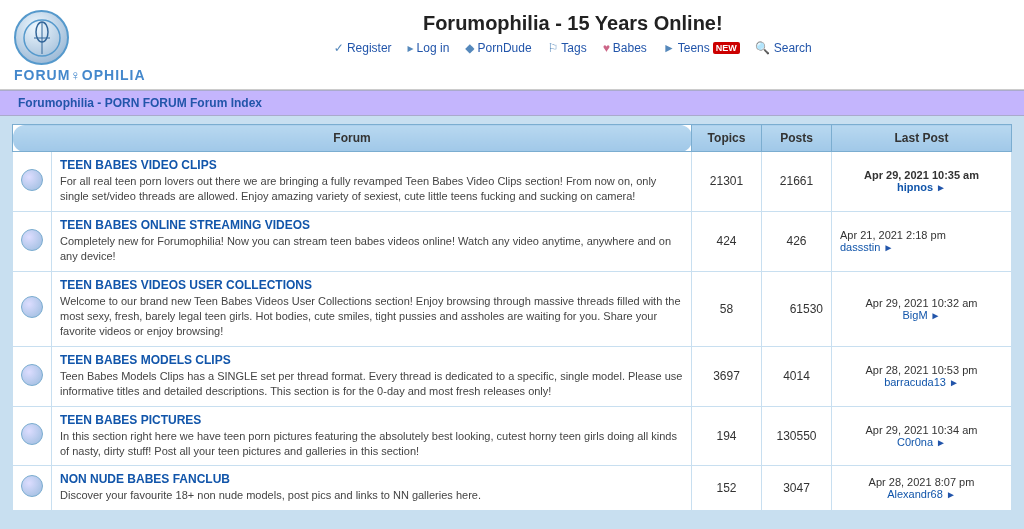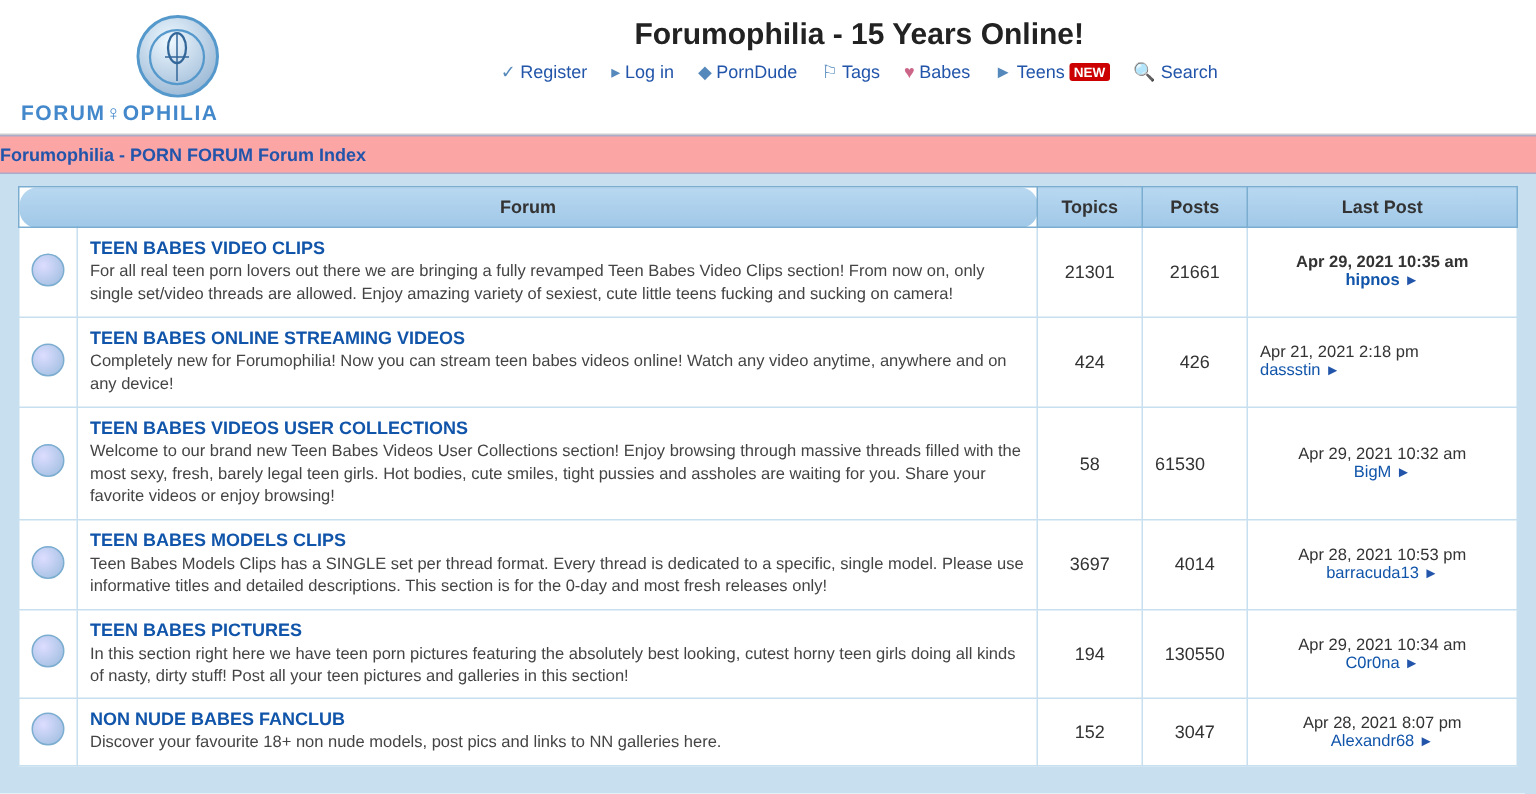--- a/index.html
+++ b/index.html
@@ -22,21 +22,21 @@
     #full-header { background: #fff; width: 100%; }
   </style>
 </head>
 <body>
 
 <div id="full-header">
   <table width="100%" style="background:#fff; border-bottom:1px solid #ccc;">
     <tbody>
         <tr>
       <td style="width:110px; padding:8px 8px 4px 12px;">
-        <div style="display:flex; flex-direction:column; align-items:flex-end;">
+        <div style="display:flex; flex-direction:column; align-items:flex-start;">
           <div style="width:55px;height:55px;border:2px solid #5599cc;border-radius:50%;background:radial-gradient(circle at 40% 30%,#eef8ff,#88aacc);display:flex;align-items:center;justify-content:center;overflow:hidden;">
             <svg width="40" height="40" viewBox="0 0 40 40">
               <circle cx="20" cy="20" r="18" fill="none" stroke="#5599cc" stroke-width="1.5"></circle>
               <ellipse cx="20" cy="14" rx="6" ry="10" fill="none" stroke="#336699" stroke-width="1.5"></ellipse>
               <line x1="20" y1="4" x2="20" y2="36" stroke="#336699" stroke-width="1"></line>
               <line x1="12" y1="20" x2="28" y2="20" stroke="#336699" stroke-width="1"></line>
             </svg>
           </div>
           <div style="font-size:14px;font-weight:bold;color:#4488cc;letter-spacing:1px;margin-top:2px;white-space:nowrap;">FORUM♀OPHILIA</div>
         </div>
@@ -73,21 +73,21 @@
             <span style="color:#5588bb;">🔍</span>
             <span>Search</span>
           </span>
         </div>
       </td>
       <td style="width:30px;"></td>
     </tr>
   </tbody>
     </table>
 
-  <div style="background:#fca5a5;padding:5px 0;border-top:1px solid #aac;border-bottom:1px solid #aac;">
+  <div style="background:#c4b5fd;padding:5px 18px;border-top:1px solid #aac;border-bottom:1px solid #aac;">
     <a style="color:#2255aa;text-decoration:none;font-size:12px;font-weight:bold;">Forumophilia - PORN FORUM Forum Index</a>
   </div>
 </div>
 
 <div style="padding:8px 12px;">
   <table class="forum-table">
     <thead>
       <tr>
         <th colspan="2" style="text-align:center;border-radius:12px;">Forum</th>
         <th class="topics-col">Topics</th>
@@ -130,21 +130,21 @@
     </tr>
         <tr style="background: rgb(255, 255, 255);">
       <td class="icon-td" style="width:30px;text-align:center;vertical-align:middle;">
         <div class="forum-icon"></div>
       </td>
       <td style="padding:6px 8px;">
         <div><a class="forum-title" href="#">TEEN BABES VIDEOS USER COLLECTIONS</a></div>
         <div class="forum-desc">Welcome to our brand new Teen Babes Videos User Collections section! Enjoy browsing through massive threads filled with the most sexy, fresh, barely legal teen girls. Hot bodies, cute smiles, tight pussies and assholes are waiting for you. Share your favorite videos or enjoy browsing!</div>
       </td>
       <td class="topics-col" style="text-align:center;">58</td>
-      <td class="posts-col" style="text-align:left;">61530</td>
+      <td class="posts-col" style="text-align:right;">61530</td>
       <td class="lastpost-col" style="text-align:center;font-size:11px;">
         Apr 29, 2021 10:32 am<br>
         <a href="#" style="color:#1155aa;text-decoration:none;">BigM</a>
         <span style="color:#2255aa;font-size:10px;">►</span>
       </td>
     </tr>
         <tr style="background: rgb(255, 255, 255);">
       <td class="icon-td" style="width:30px;text-align:center;vertical-align:middle;">
         <div class="forum-icon"></div>
       </td>

